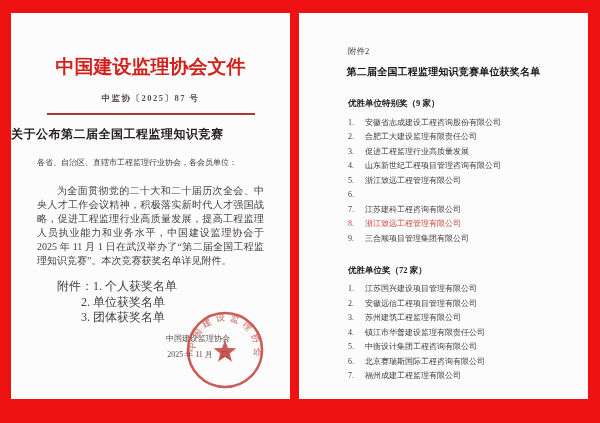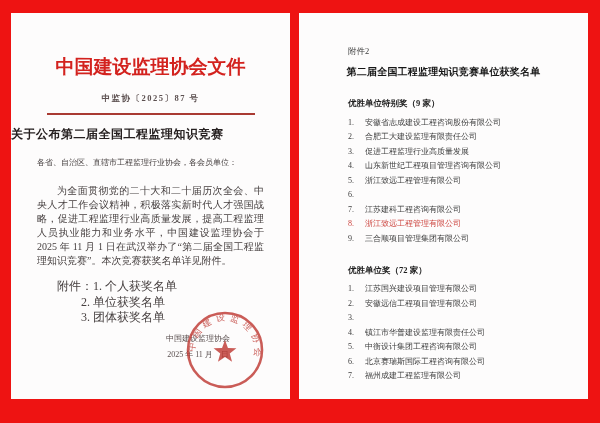--- a/index.html
+++ b/index.html
@@ -135,20 +135,21 @@
       <div class="award-item">
         <span class="no">1.</span>
         <span class="nm">江苏国兴建设项目管理有限公司</span>
       </div>
       <div class="award-item">
         <span class="no">2.</span>
         <span class="nm">安徽远信工程项目管理有限公司</span>
       </div>
       <div class="award-item">
         <span class="no">3.</span>
+        <span class="nm">苏州建筑工程监理有限公司</span>
       </div>
       <div class="award-item">
         <span class="no">4.</span>
         <span class="nm">镇江市华普建设监理有限责任公司</span>
       </div>
       <div class="award-item">
         <span class="no">5.</span>
         <span class="nm">中衡设计集团工程咨询有限公司</span>
       </div>
       <div class="award-item">

